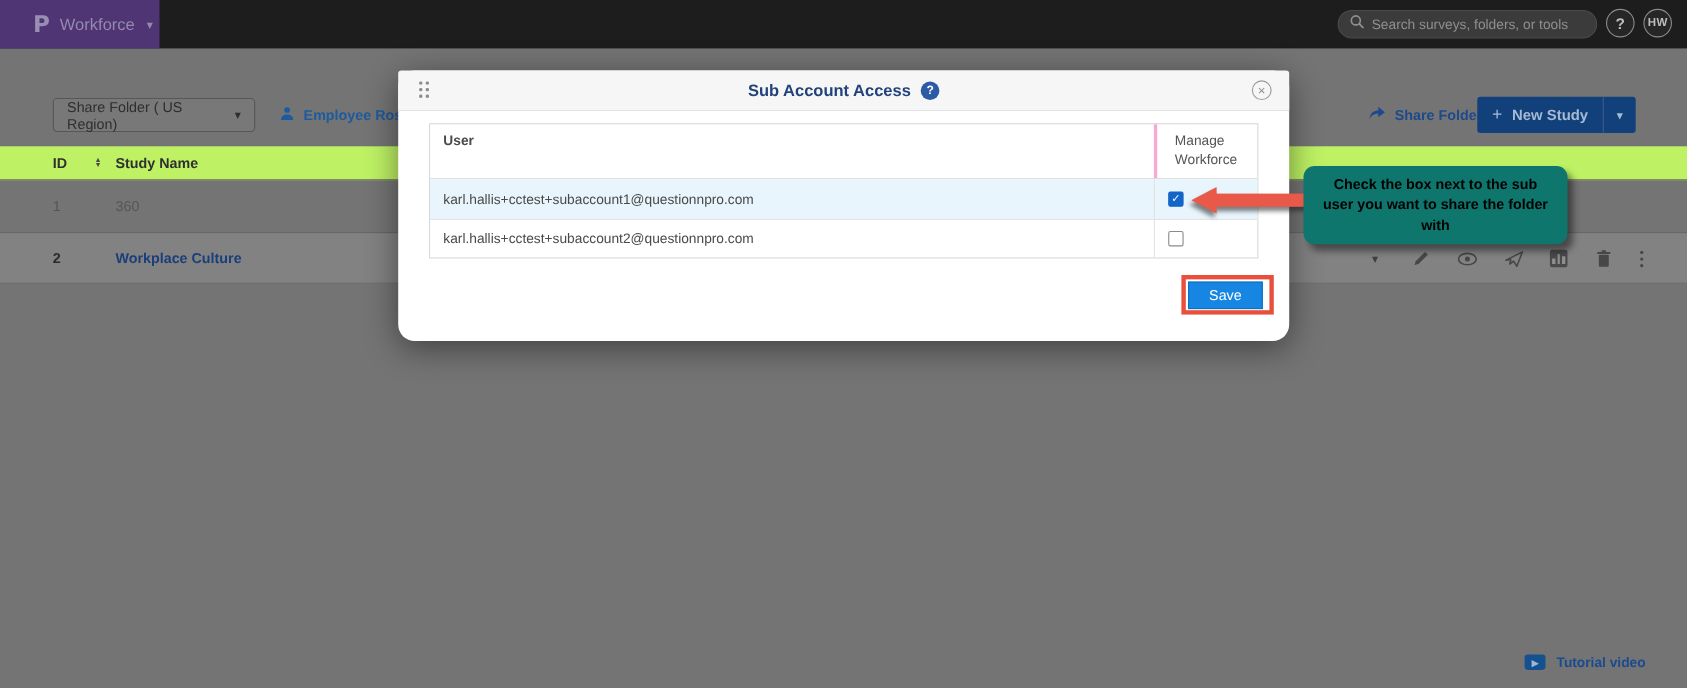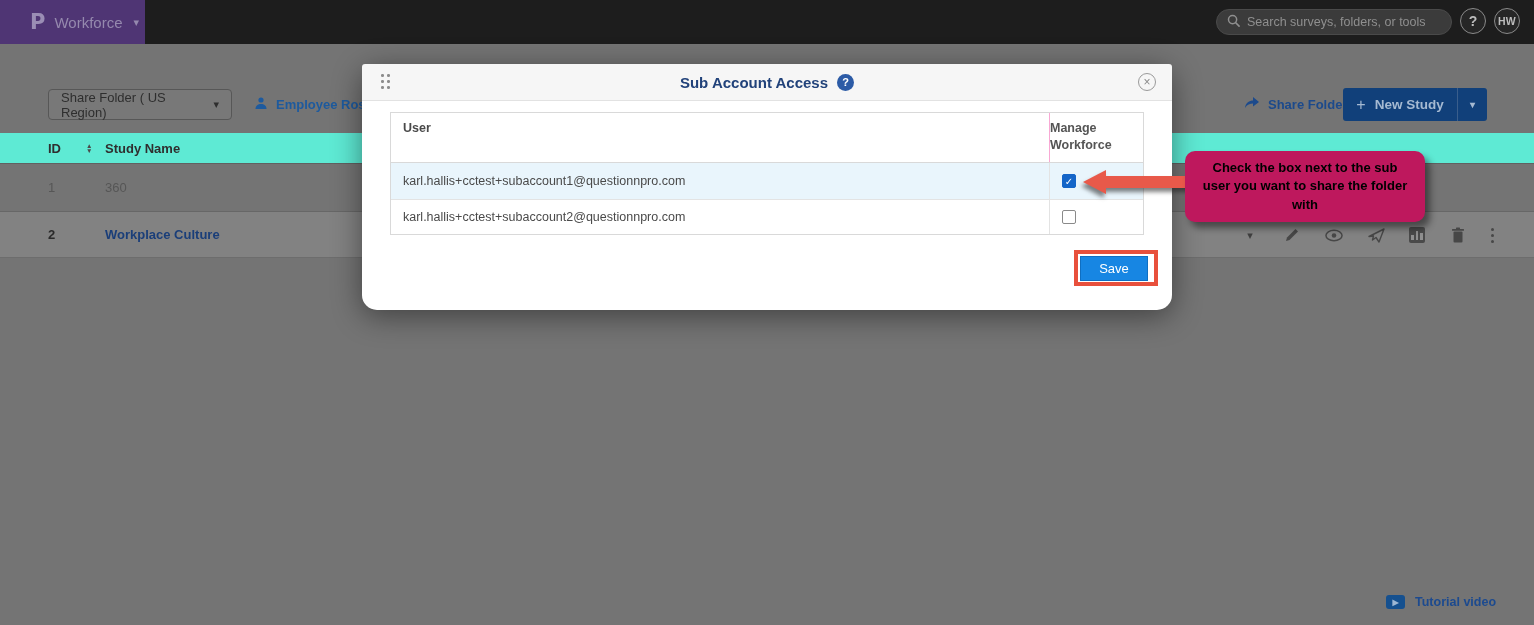--- a/index.html
+++ b/index.html
@@ -21,21 +21,21 @@
   .avatar-top { left:1494px; top:8px; font-size:10.5px; font-weight:bold; letter-spacing:.3px; }
   .folder-dd { left:48px; top:89px; width:184px; height:31px; background:#787878; border:1px solid #575757; border-radius:4px; display:flex; align-items:center; padding:0 12px; color:#2e2e2e; font-size:13px; }
   .folder-dd .caret { margin-left:auto; font-size:11px; color:#2e2e2e; }
   .roster { left:254px; top:96px; display:flex; align-items:center; gap:8px; font-size:13px; color:#1d5a9e; font-weight:bold; width:112px; overflow:hidden; white-space:nowrap; }
   .share-link { left:1244px; top:96px; display:flex; align-items:center; gap:8px; font-size:13px; color:#1c4a8c; font-weight:bold; }
   .new-study { left:1343px; top:88px; width:144px; height:33px; background:#11407a; border-radius:3px; display:flex; align-items:center; color:#a6bad2; font-size:13.5px; font-weight:bold; }
   .new-study .main { flex:1; display:flex; align-items:center; justify-content:center; gap:9px; }
   .new-study .plus { font-size:16px; font-weight:normal; }
   .new-study .dd { width:30px; height:33px; border-left:1px solid #3a5e8c; display:flex; align-items:center; justify-content:center; font-size:10px; }
 
-  .tbl-head { left:0px; top:133px; width:1534px; height:31px; border-bottom:1px solid #616161; display:flex; align-items:center; font-size:13px; font-weight:bold; color:#2f2f2f; background:#5eead4; }
+  .tbl-head { left:0px; top:133px; width:1534px; height:31px; border-bottom:1px solid #616161; display:flex; align-items:center; font-size:13px; font-weight:bold; color:#2f2f2f; background:#bef264; }
   .th-id { position:absolute; left:48px; }
   .th-sort { position:absolute; left:86px; display:flex; flex-direction:column; line-height:5px; font-size:6.5px; color:#4a4a4a; }
   .th-name { position:absolute; left:105px; }
   .row1 { left:0px; top:164px; width:1534px; height:48px; border-bottom:1px solid #676767; display:flex; align-items:center; font-size:13px; color:#565656; }
   .r1-id { position:absolute; left:48px; }
   .r1-name { position:absolute; left:105px; }
   .row2 { left:0px; top:212px; width:1534px; height:46px; background:#828282; border-bottom:1px solid #6d6d6d; display:flex; align-items:center; font-size:13px; }
   .r2-id { position:absolute; left:48px; color:#2a2a2a; font-weight:bold; }
   .r2-name { position:absolute; left:105px; color:#1a3e79; font-weight:bold; }
   .row2-icons { position:absolute; right:40px; top:0; height:46px; display:flex; align-items:center; gap:24px; }
@@ -55,38 +55,38 @@
   .modal-head { position:absolute; left:0; top:0; width:100%; height:37px; background:#f6f6f6; border-bottom:1px solid #e2e2e2; border-radius:3px 3px 0 0; display:flex; align-items:center; justify-content:center; gap:9px; }
   .drag-dots { position:absolute; left:19px; top:10px; display:grid; grid-template-columns:repeat(2,4px); grid-auto-rows:4px; gap:2px; }
   .drag-dots i { width:2.5px; height:2.5px; background:#8d8d8d; border-radius:50%; }
   .modal-title { color:#21427a; font-size:15px; font-weight:bold; }
   .help-badge { width:17px; height:17px; background:#2c5ba6; border-radius:50%; color:#fff; font-size:11px; font-weight:bold; display:flex; align-items:center; justify-content:center; }
   .modal-close { position:absolute; right:16px; top:9px; width:18px; height:18px; border:1.5px solid #9a9a9a; border-radius:50%; color:#8a8a8a; font-size:12px; display:flex; align-items:center; justify-content:center; line-height:1; }
 
   .m-table { position:absolute; left:28px; top:48px; width:754px; border:1px solid #d9d9d9; background:#fff; }
   .m-thead { display:flex; height:50px; border-bottom:1px solid #d9d9d9; }
   .m-th-user { flex:1; padding:8px 12px; font-size:12.5px; font-weight:bold; color:#4a4a4a; }
-  .m-th-manage { width:94px; border-left:1px solid #f9a8d4; padding:7px 0; font-size:12.5px; font-weight:bold; color:#555; line-height:1.35; }
+  .m-th-manage { width:94px; border-left:3px solid #f9a8d4; padding:7px 16px; font-size:12.5px; font-weight:normal; color:#555; line-height:1.35; }
   .m-row { display:flex; border-bottom:1px solid #e3e3e3; }
   .m-row:last-child { border-bottom:none; }
   .m-row.hl { background:#e9f5fc; }
   .m-cell-user { flex:1; padding:0 12px; display:flex; align-items:center; font-size:12.5px; color:#4a4a4a; }
   .m-cell-manage { width:94px; border-left:1px solid #e3e3e3; display:flex; align-items:center; padding-left:12px; }
   .m-row.r1 { height:37px; } .m-row.r2 { height:34px;gap:32px; }
   .cbx { width:14px; height:14px; border:1px solid #8a8a8a; border-radius:2px; background:#fff; display:flex; align-items:center; justify-content:center; font-size:10px; color:#fff; }
   .cbx.checked { background:#1465c8; border-color:#1465c8; }
 
   .save-frame { position:absolute; left:712px; top:186px; width:84px; height:36px; border:4px solid #e8503c; z-index:7; }
   .save-btn { position:absolute; left:718px; top:192px; width:68px; height:25px; background:#1786e3; color:#ffffff; font-size:13px; font-weight:normal; border:1px solid #0f6fc2; display:flex; align-items:center; justify-content:center; z-index:8; }
 
   
   .ann-arrow { left:1083px; top:169px; width:110px; height:26px; z-index:9; filter:drop-shadow(-2px 4px 2px rgba(30,30,30,.55)); }
   .ann-arrow .head { position:absolute; left:0; top:1px; width:0; height:0; border-top:12px solid transparent; border-bottom:12px solid transparent; border-right:23px solid #e8594a; }
   .ann-arrow .shaft { position:absolute; left:20px; top:7px; width:90px; height:12px; background:#e8594a; }
-  .callout { left:1185px; top:151px; width:240px; height:71px; background:#be185d; border-radius:10px; box-shadow:5px 6px 7px rgba(0,0,0,.45); display:flex; align-items:center; justify-content:flex-end; padding:10px 16px; z-index:9; }
+  .callout { left:1185px; top:151px; width:240px; height:71px; background:#0f766e; border-radius:10px; box-shadow:5px 6px 7px rgba(0,0,0,.45); display:flex; align-items:center; justify-content:flex-end; padding:10px 16px; z-index:9; }
   .callout-text { color:#000; font-size:13px; font-weight:bold; text-align:center; line-height:1.4; }
 </style>
 </head>
 <body>
 
 <div class="abs topbar">
   <div class="abs brand">
     <span class="brand-logo">P</span>
     <span class="brand-name">Workforce</span>
     <span class="brand-caret">▾</span>

